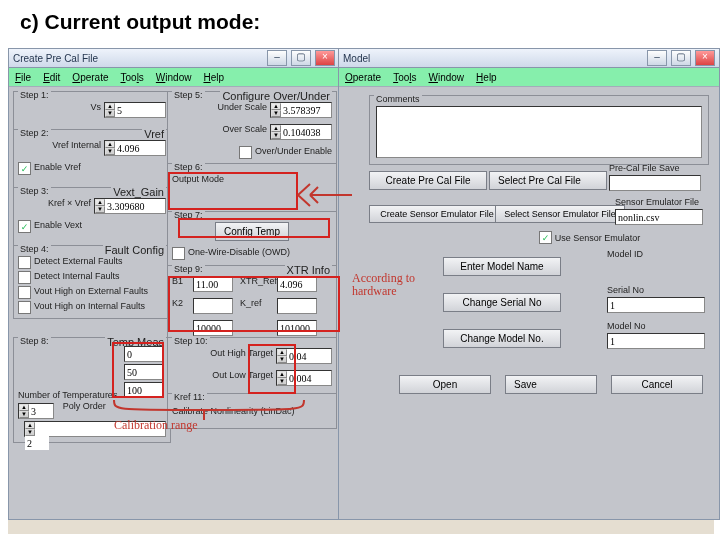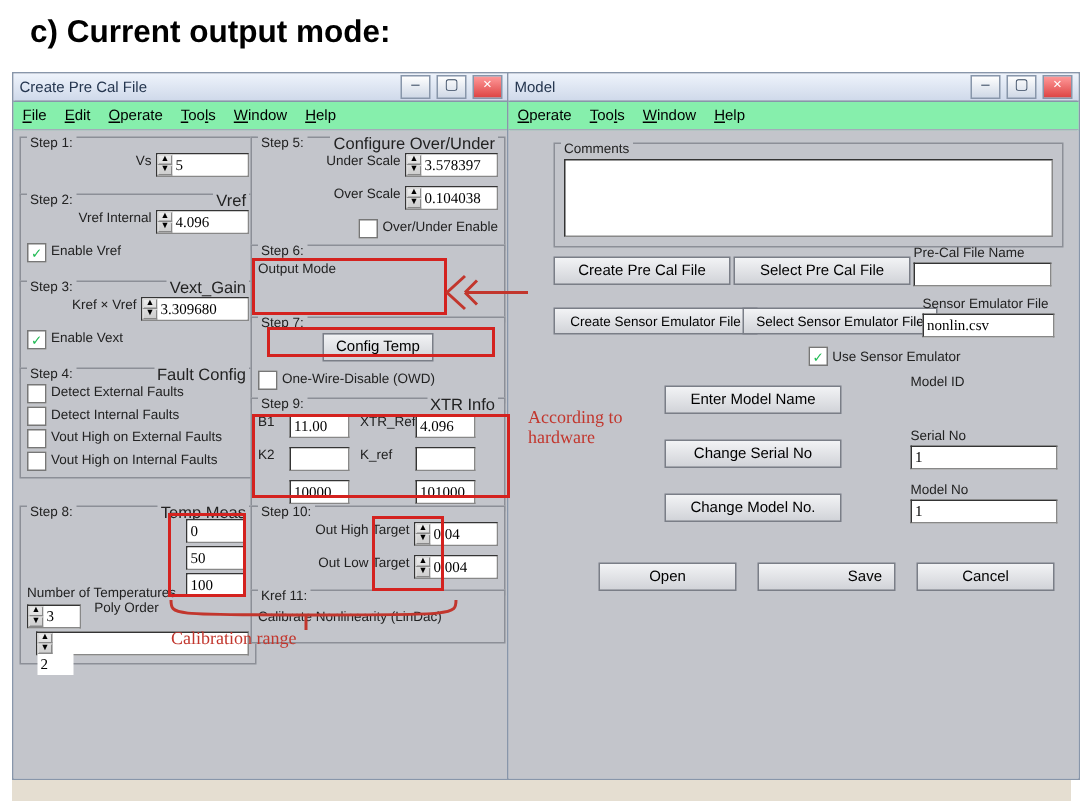--- a/index.html
+++ b/index.html
@@ -281,22 +281,22 @@
       <span><u>W</u>indow</span>
       <span><u>H</u>elp</span>
     </div>
     <div class="body">
       <div class="grp" style="left:30px;top:8px;width:330px;height:60px">
         <div class="cap">Comments</div>
         <div style="position:absolute;left:6px;top:10px;right:6px;bottom:6px;background:#fff;border:1px inset #888"></div>
       </div>
 
       <div class="btn" style="position:absolute;left:30px;top:84px;width:100px;text-align:center">Create Pre Cal File</div>
-      <div class="btn" style="position:absolute;left:150px;top:84px;width:100px;text-align:center">Select Pre Cal File</div>
-      <div class="lbl" style="position:absolute;left:270px;top:76px">Pre-Cal File Name</div>
+      <div class="btn" style="position:absolute;left:150px;top:84px;width:100px;text-align:left">Select Pre Cal File</div>
+      <div class="lbl" style="position:absolute;left:270px;top:76px">Pre-Cal File Save</div>
       <div class="field" style="position:absolute;left:270px;top:88px;width:90px">
           <input style="width: 86px;" value="">
         </div>
 
       <div class="btn" style="position:absolute;left:30px;top:118px;width:118px;text-align:center;font-size:9px">Create Sensor Emulator File</div>
       <div class="btn" style="position:absolute;left:156px;top:118px;width:112px;text-align:center;font-size:9px">Select Sensor Emulator File</div>
       <div class="lbl" style="position:absolute;left:276px;top:110px">Sensor Emulator File</div>
       <div class="field" style="position:absolute;left:276px;top:122px;width:86px">
           <input style="width: 82px;" value="nonlin.csv">
         </div>
@@ -312,21 +312,21 @@
           <input style="width: 92px;" value="1">
         </div>
 
       <div class="btn" style="position:absolute;left:104px;top:242px;width:100px;text-align:center">Change Model No.</div>
       <div class="lbl" style="position:absolute;left:268px;top:234px">Model No</div>
       <div class="field" style="position:absolute;left:268px;top:246px;width:96px">
           <input style="width: 92px;" value="1">
         </div>
 
       <div class="btn" style="position:absolute;left:60px;top:288px;width:74px;text-align:center">Open</div>
-      <div class="btn" style="position:absolute;left:166px;top:288px;width:74px;text-align:right">Save</div>
+      <div class="btn" style="position:absolute;left:166px;top:288px;width:74px;text-align:left">Save</div>
       <div class="btn" style="position:absolute;left:272px;top:288px;width:74px;text-align:center">Cancel</div>
     </div>
   </div>
 
   <div class="red-box" style="left:160px;top:124px;width:126px;height:34px"></div>
   <div class="red-box" style="left:170px;top:170px;width:148px;height:16px"></div>
   <div class="red-box" style="left:160px;top:228px;width:168px;height:52px"></div>
   <div class="red-box" style="left:104px;top:294px;width:48px;height:52px"></div>
   <div class="red-box" style="left:240px;top:296px;width:44px;height:46px"></div>
 

